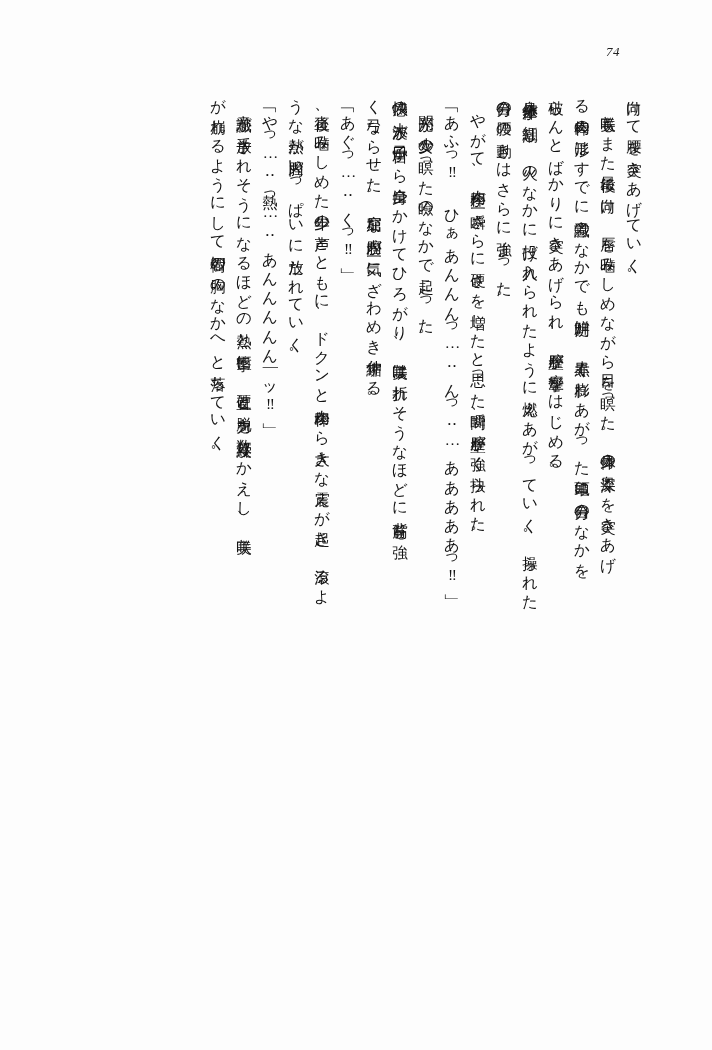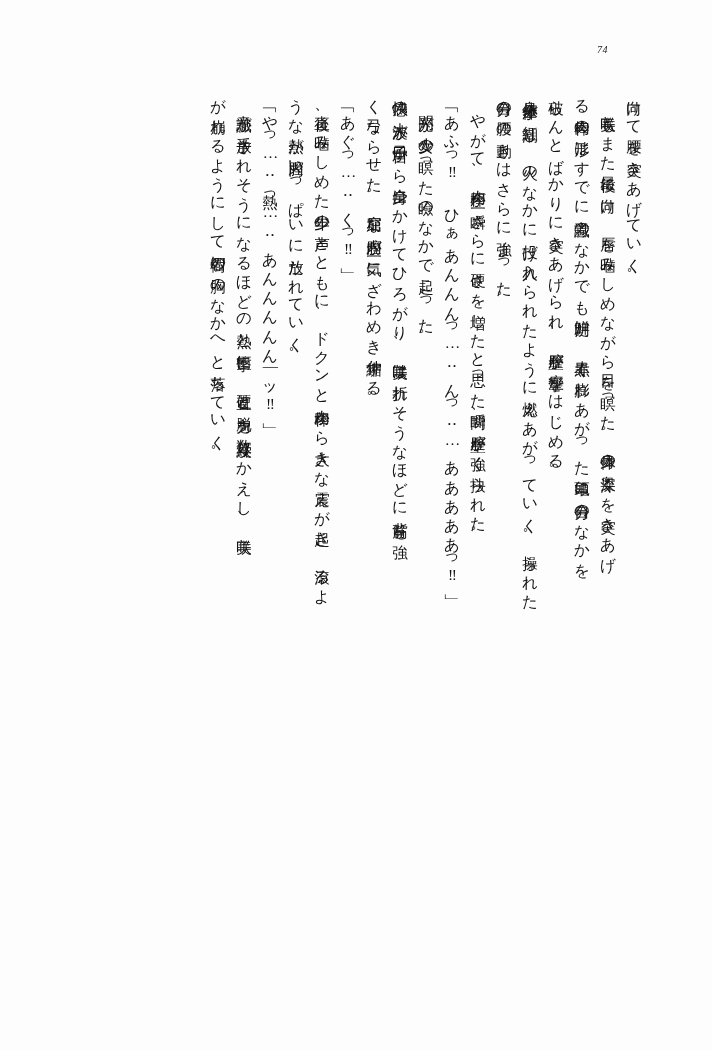--- a/index.html
+++ b/index.html
@@ -16,22 +16,22 @@
     width: 712px;
     height: 1050px;
     background: #fdfdfd;
     overflow: hidden;
     box-sizing: border-box;
   }
   
   #page-number {
     position: absolute;
     top: 44px;
-    right: 104px;
-    font-size: 10px;
+    right: 92px;
+    font-size: 13px;
     font-style: italic;
     letter-spacing: 0.5px;
     color: #222;
     font-family: "Liberation Serif", serif;
   }
   
   #body-text {
     position: absolute;
     top: 88px;
     left: 70px;

